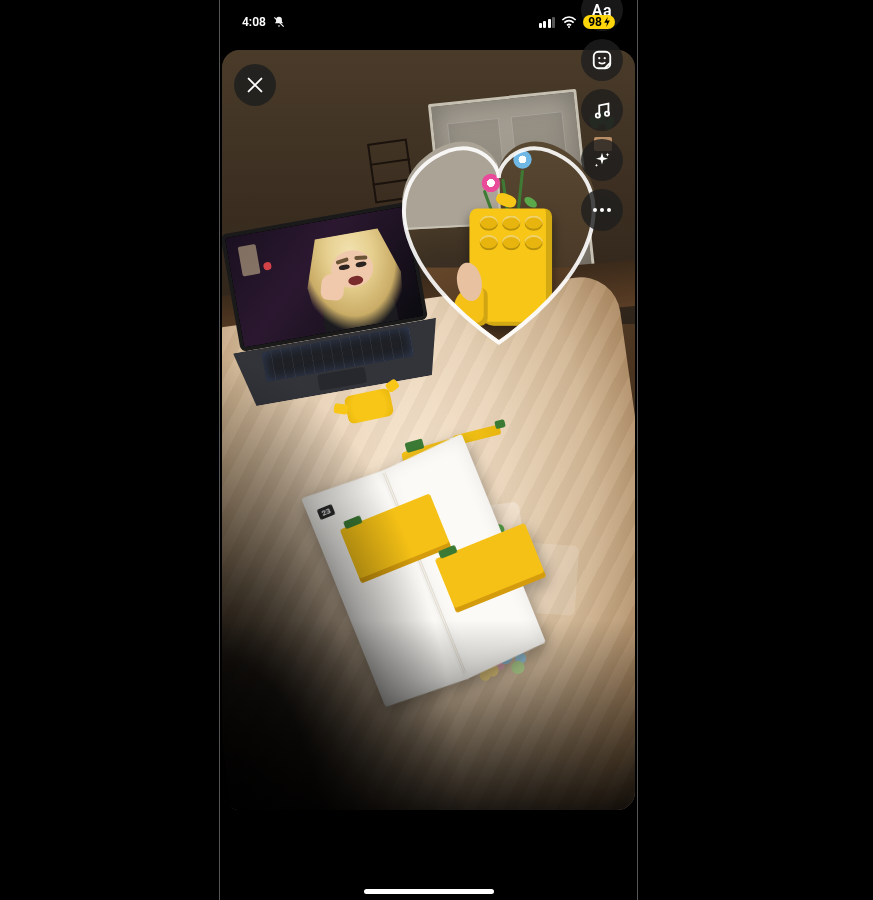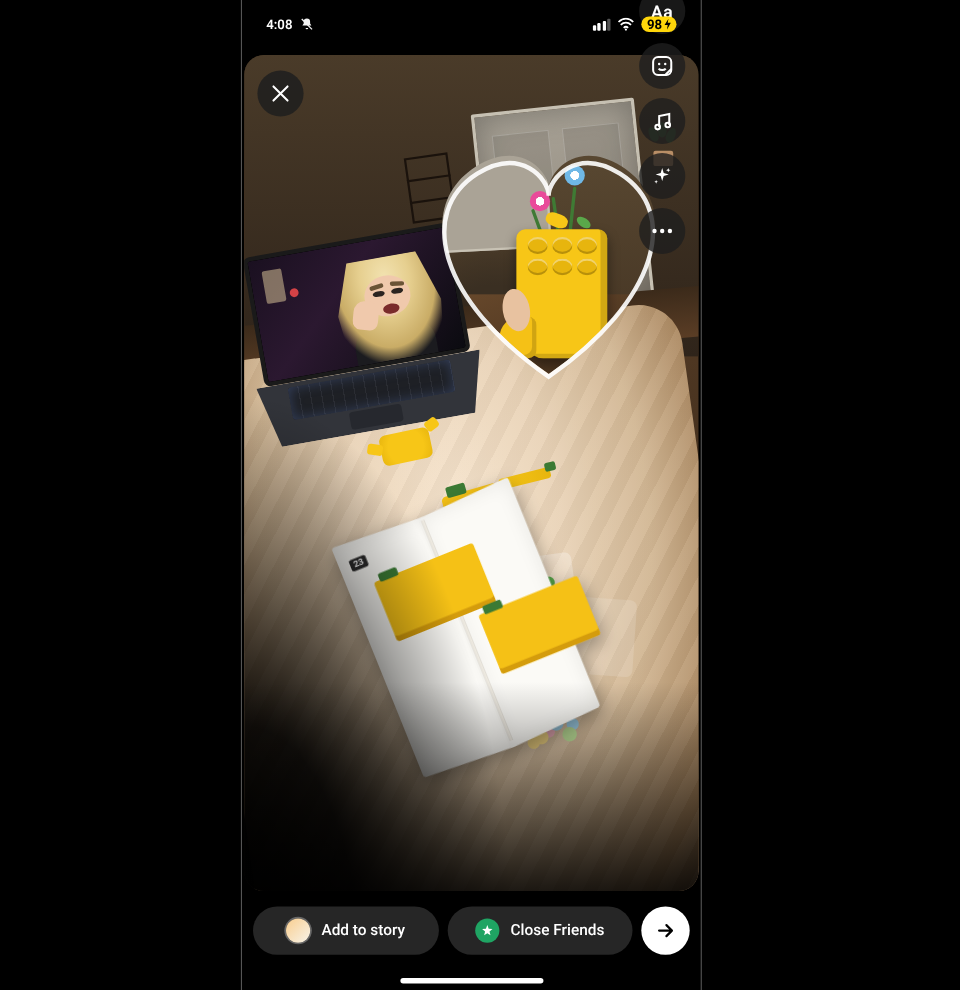--- a/index.html
+++ b/index.html
@@ -505,34 +505,15 @@
       <div class="tool-btn" aria-label="More">
         <div class="dots">
             <span></span>
             <span></span>
             <span></span>
           </div>
       </div>
     </div>
   </div>
 
-  <div class="share-row">
-    <div class="pill">
-      <div class="dot story-dot"></div>
-      <span>Add to story</span>
-    </div>
-    <div class="pill">
-      <div class="dot cf-dot">
-        <svg viewBox="0 0 24 24">
-            <path d="M12 2 L14.5 8.5 L21.5 9 L16 13.5 L17.8 20.5 L12 16.8 L6.2 20.5 L8 13.5 L2.5 9 L9.5 8.5 Z"></path>
-          </svg>
-      </div>
-      <span>Close Friends</span>
-    </div>
-    <div class="send-btn" aria-label="Send">
-      <svg viewBox="0 0 24 24">
-        <path d="M5 12 H18 M13 6 L19 12 L13 18" stroke-linecap="round" stroke-linejoin="round"></path>
-      </svg>
-    </div>
-  </div>
 
   <div class="home-indicator"></div>
 </div>
 
 </body></html>

